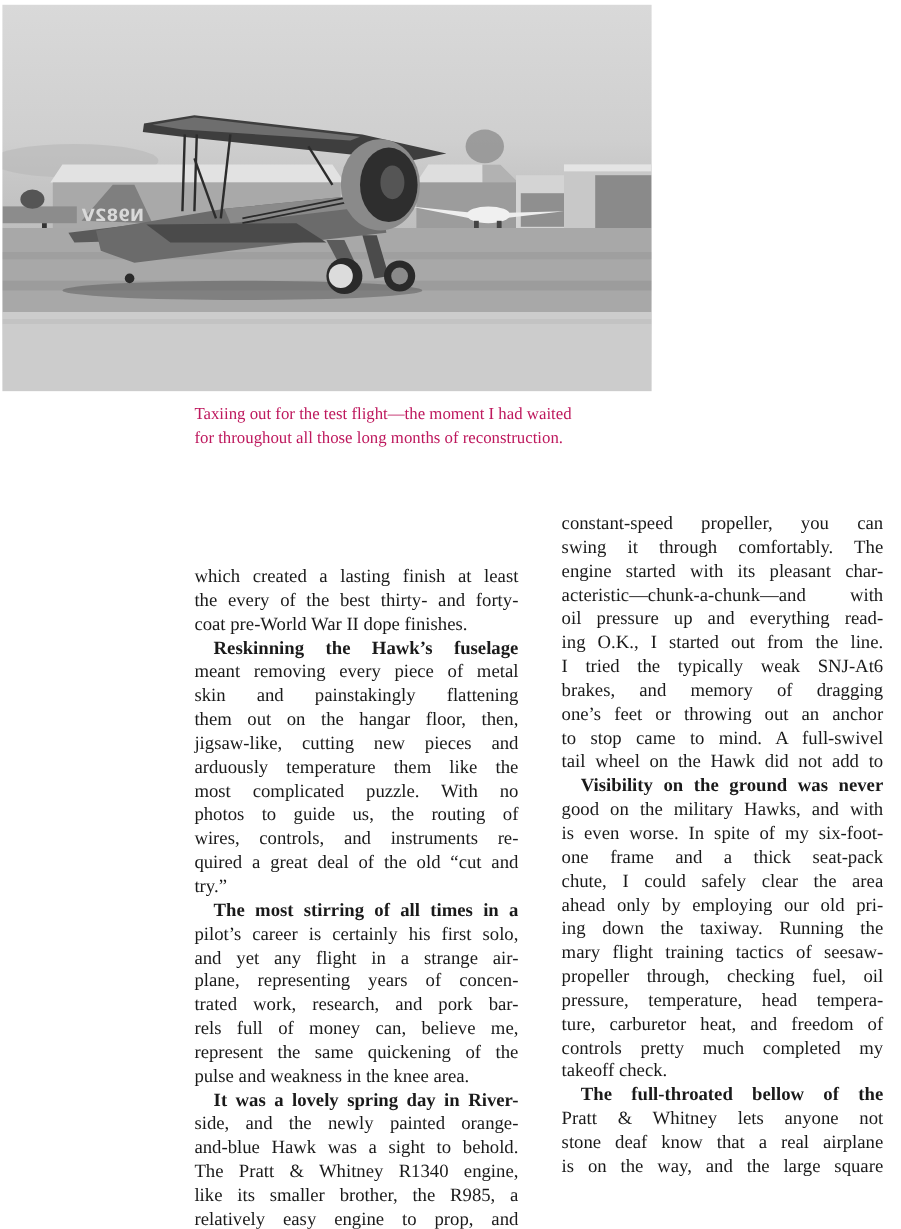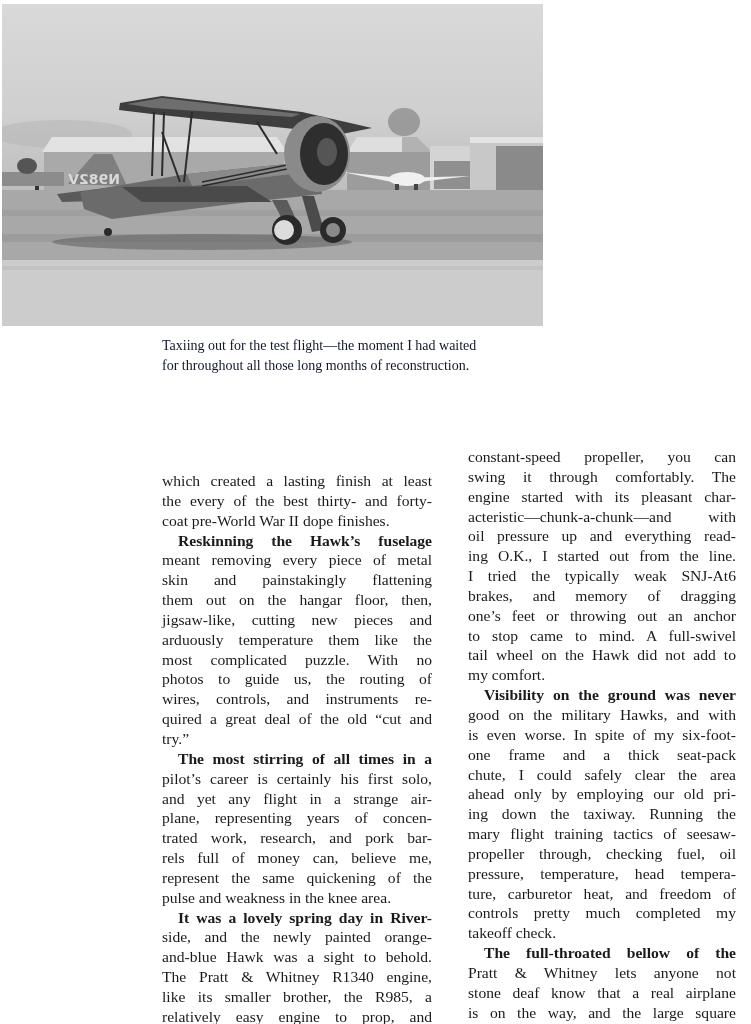--- a/index.html
+++ b/index.html
@@ -10,30 +10,30 @@
   }
   .photo {
     position: absolute; left: 2px; top: 4px; width: 541px; height: 322px;
     overflow: hidden;
     background: linear-gradient(180deg, #d9d9d9 0%, #cfcfcf 35%, #c6c6c6 46%, #bdbdbd 60%, #b5b5b5 72%, #c9c9c9 85%, #d6d6d6 100%);
   }
   .photo svg { display: block; }
   .caption {
     position: absolute; left: 162px; top: 337px; width: 380px;
     font-family: "Liberation Serif", "DejaVu Serif", serif;
-    font-size: 14px; line-height: 18px; color: #0f172a;
+    font-size: 14px; line-height: 18px; color: #be185d;
   }
   .caption .line { display: block; white-space: nowrap; }
   .column {
     position: absolute; top: 427px;
     font-family: "Liberation Serif", "DejaVu Serif", serif;
     font-size: 15.6px; line-height: 19.85px; color: #1a1a1a;
   }
   .col-left { left: 162px; width: 270px; margin-top: 44px; }
-  .col-right { left: 468px; width: 268px; margin-top: 20px; }
+  .col-right { left: 468px; width: 268px; }
   .line {
     display: block; white-space: nowrap; text-align: justify;
     text-align-last: justify; height: 19.85px;
   }
   .line.last { text-align-last: left; }
   .line.indent { padding-left: 16px; font-weight: bold; }
 </style>
 </head>
 <body>
 
@@ -149,21 +149,20 @@
     <span class="line">swing it through comfortably. The</span>
     <span class="line">engine started with its pleasant char-</span>
     <span class="line">acteristic—chunk-a-chunk—and with</span>
     <span class="line">oil pressure up and everything read-</span>
     <span class="line">ing O.K., I started out from the line.</span>
     <span class="line">I tried the typically weak SNJ-At6</span>
     <span class="line">brakes, and memory of dragging</span>
     <span class="line">one’s feet or throwing out an anchor</span>
     <span class="line">to stop came to mind. A full-swivel</span>
     <span class="line">tail wheel on the Hawk did not add to</span>
-    <span class="line last">my comfort.</span>
     <span class="line indent">Visibility on the ground was never</span>
     <span class="line">good on the military Hawks, and with</span>
     <span class="line">is even worse. In spite of my six-foot-</span>
     <span class="line">one frame and a thick seat-pack</span>
     <span class="line">chute, I could safely clear the area</span>
     <span class="line">ahead only by employing our old pri-</span>
     <span class="line">ing down the taxiway. Running the</span>
     <span class="line">mary flight training tactics of seesaw-</span>
     <span class="line">propeller through, checking fuel, oil</span>
     <span class="line">pressure, temperature, head tempera-</span>

